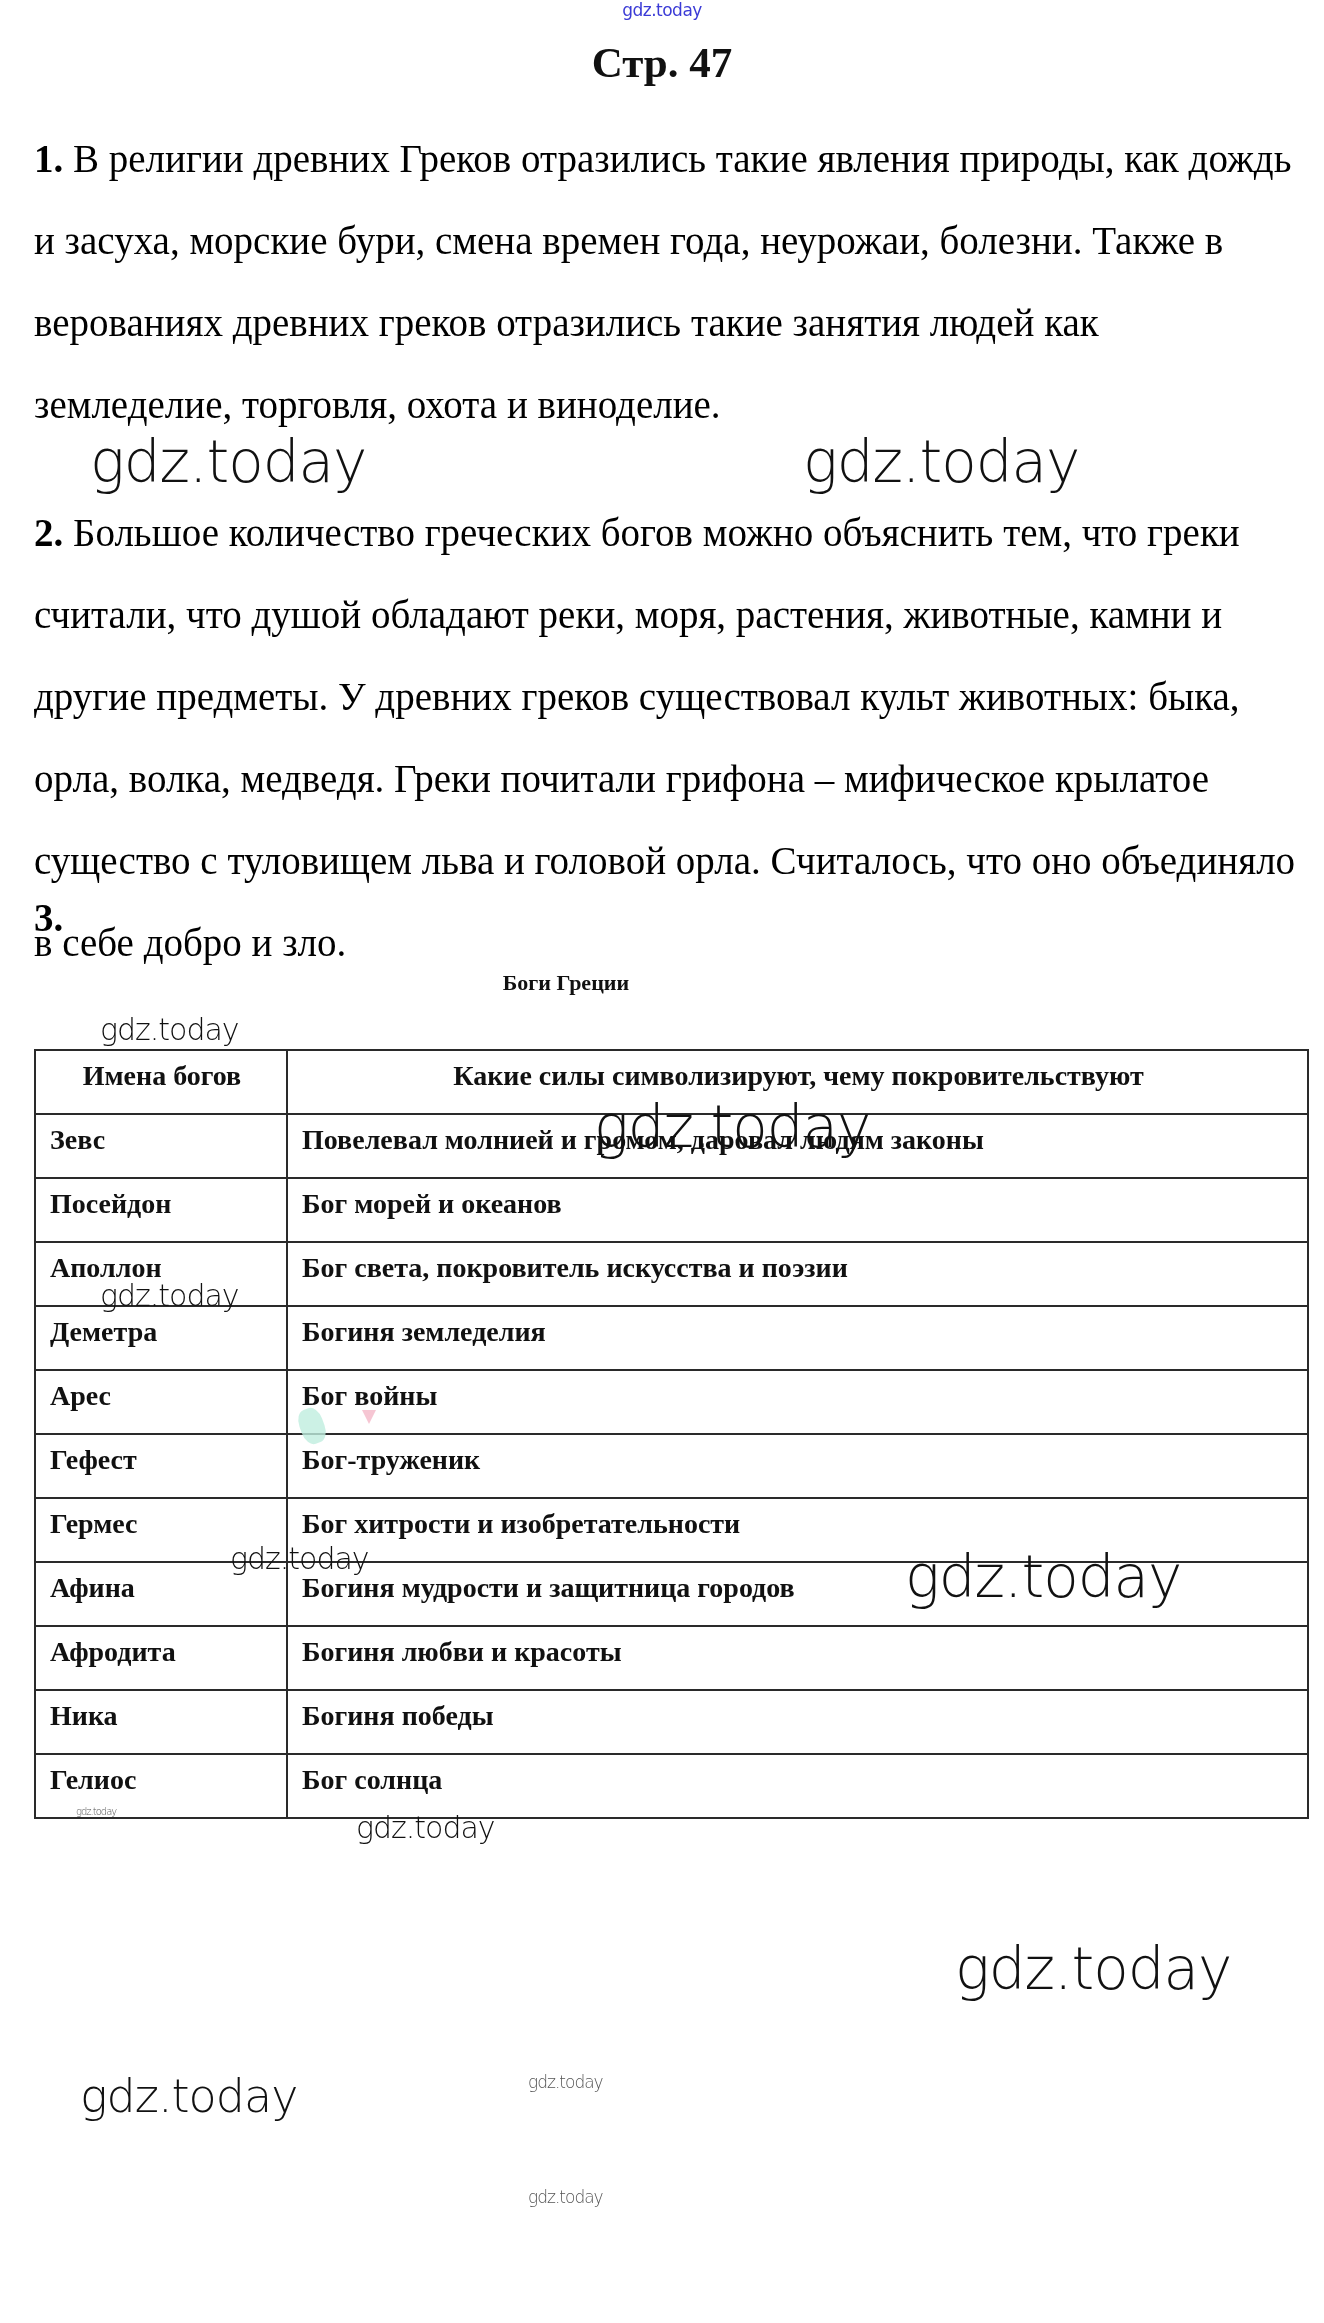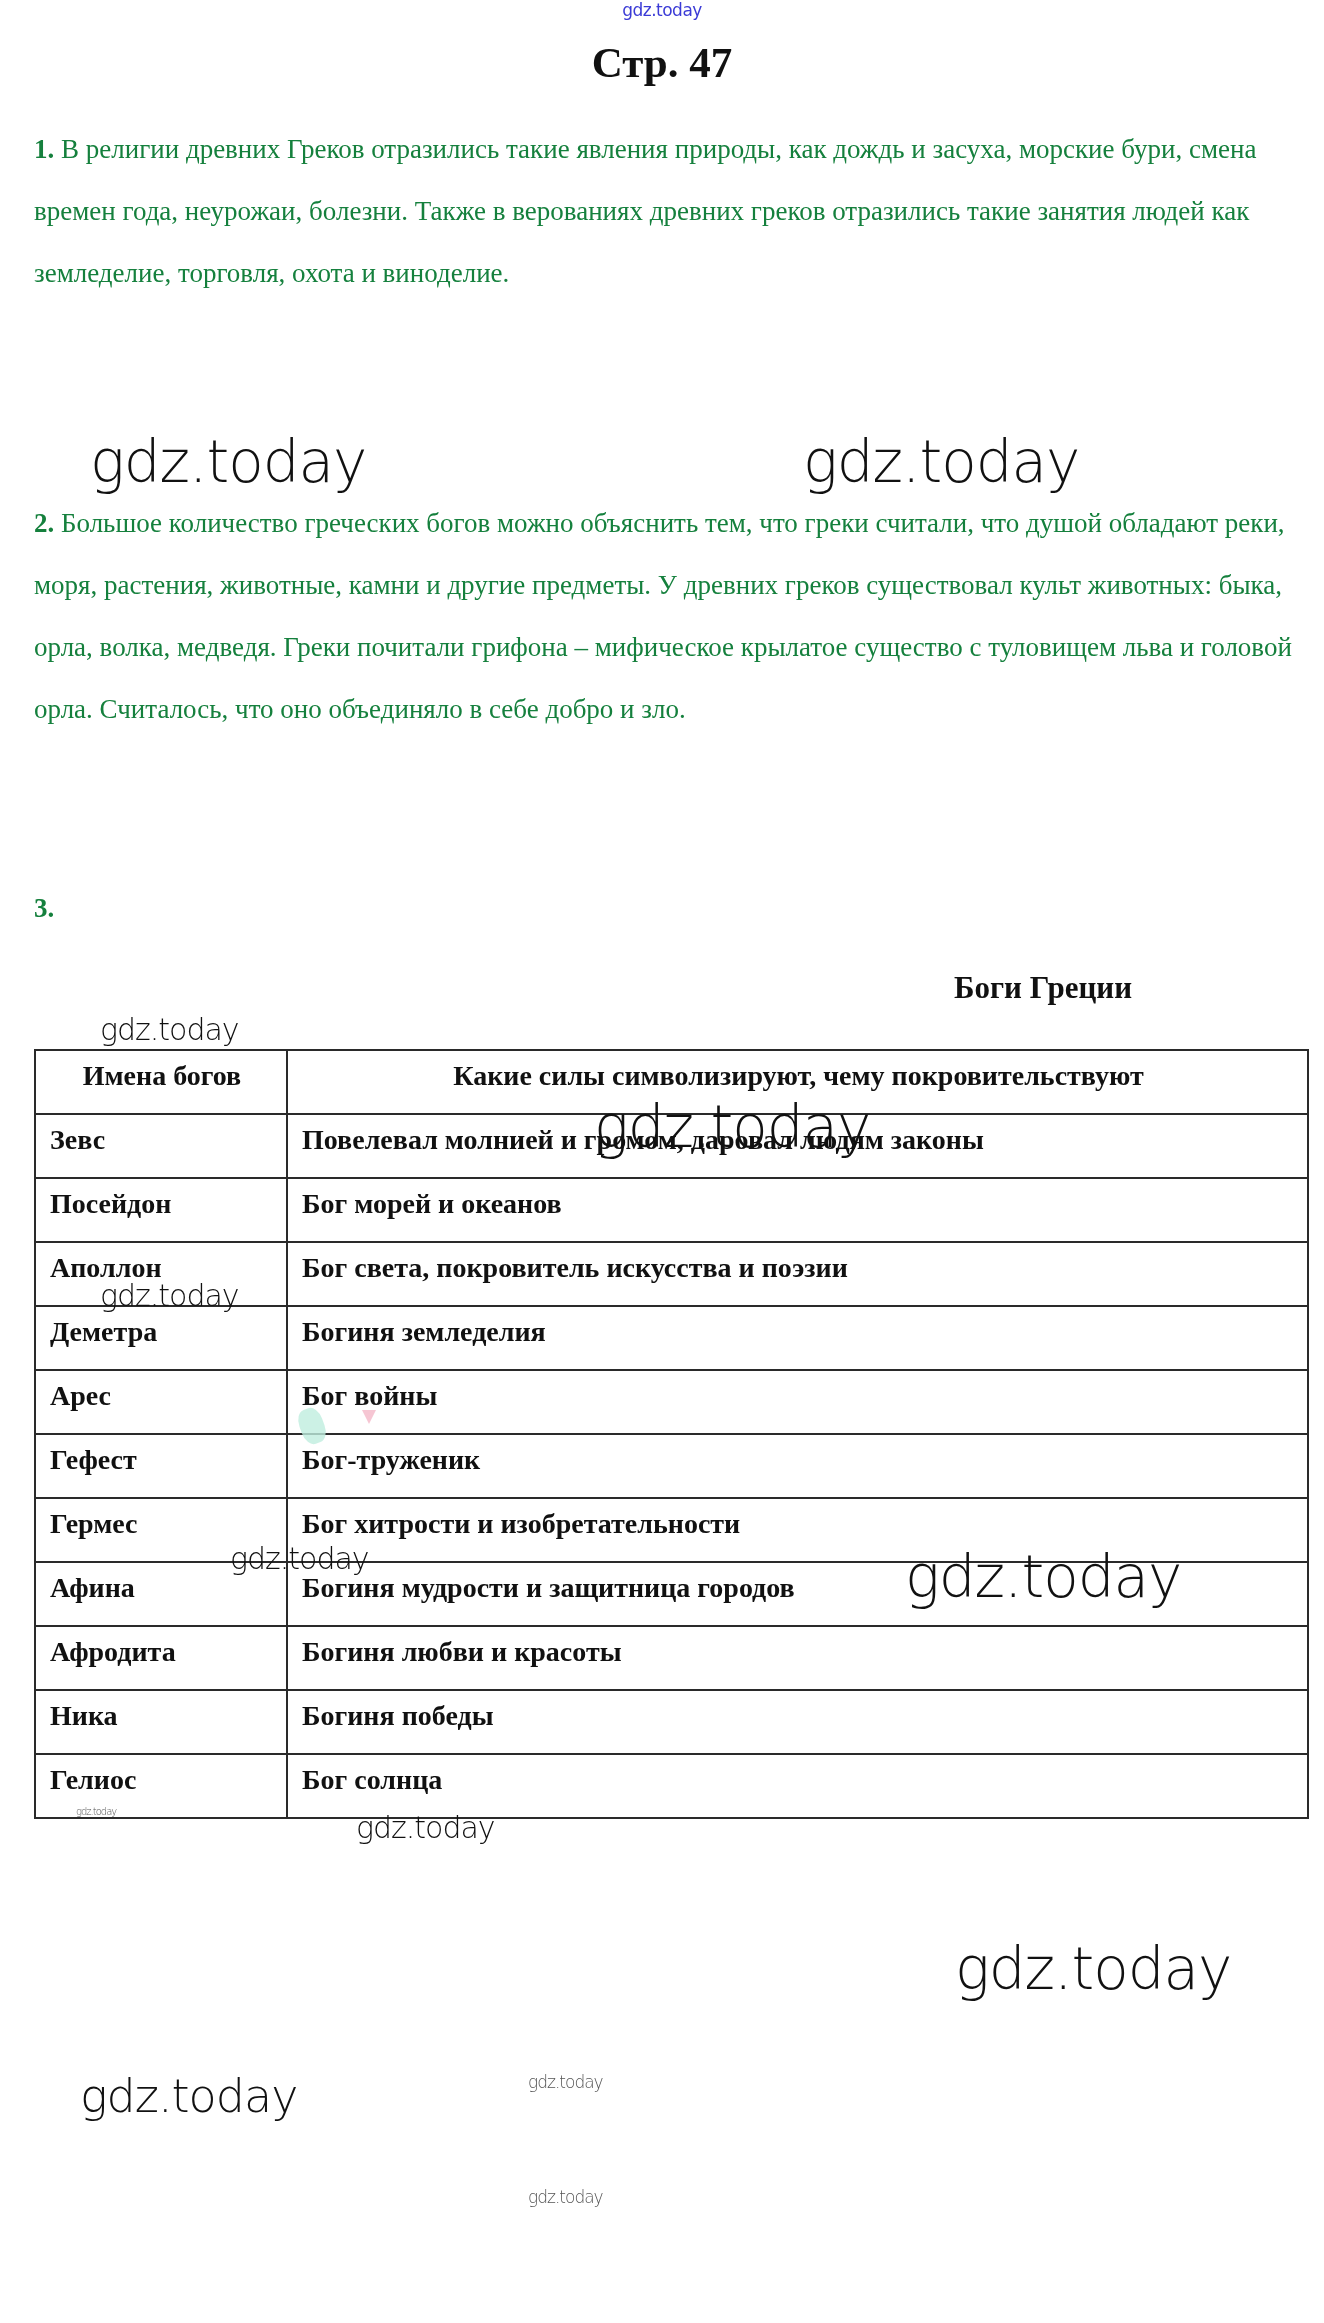--- a/index.html
+++ b/index.html
@@ -11,29 +11,29 @@
       position: absolute; left: 0; width: 1324px; top: 0; text-align: center;
       font-family: "DejaVu Sans", sans-serif; font-size: 17px; color: #3b3bd6;
       letter-spacing: -0.5px;
     }
     .page-title {
       position: absolute; left: 0; width: 1324px; top: 38px; text-align: center;
       font-weight: bold; font-size: 43px;
     }
     .para {
       position: absolute; left: 34px; width: 1270px;
-      font-size: 27px; line-height: 62px; color: #15803d;
+      font-size: 39px; line-height: 82px; color: #000000;
     }
     .para .num { font-weight: bold; }
     #p1 { top: 118px; }
     #p2 { top: 492px; }
     #p3 { top: 877px; }
     .table-title {
-      position: absolute; left: 0; width: 1132px; top: 970px; text-align: right;
-      font-weight: bold; font-size: 31px;
+      position: absolute; left: 0; width: 1132px; top: 970px; text-align: center;
+      font-weight: bold; font-size: 22px;
     }
     table.gods {
       position: absolute; left: 34px; top: 1049px; width: 1275px;
       border-collapse: collapse; table-layout: fixed;
     }
     table.gods col.c1 { width: 252px; }
     table.gods td, table.gods th {
       border: 2px solid #2a2a2a; height: 64px; vertical-align: top;
       font-size: 28px; font-weight: bold; padding: 6px 12px 0 14px;
       box-sizing: border-box; line-height: 38px;

